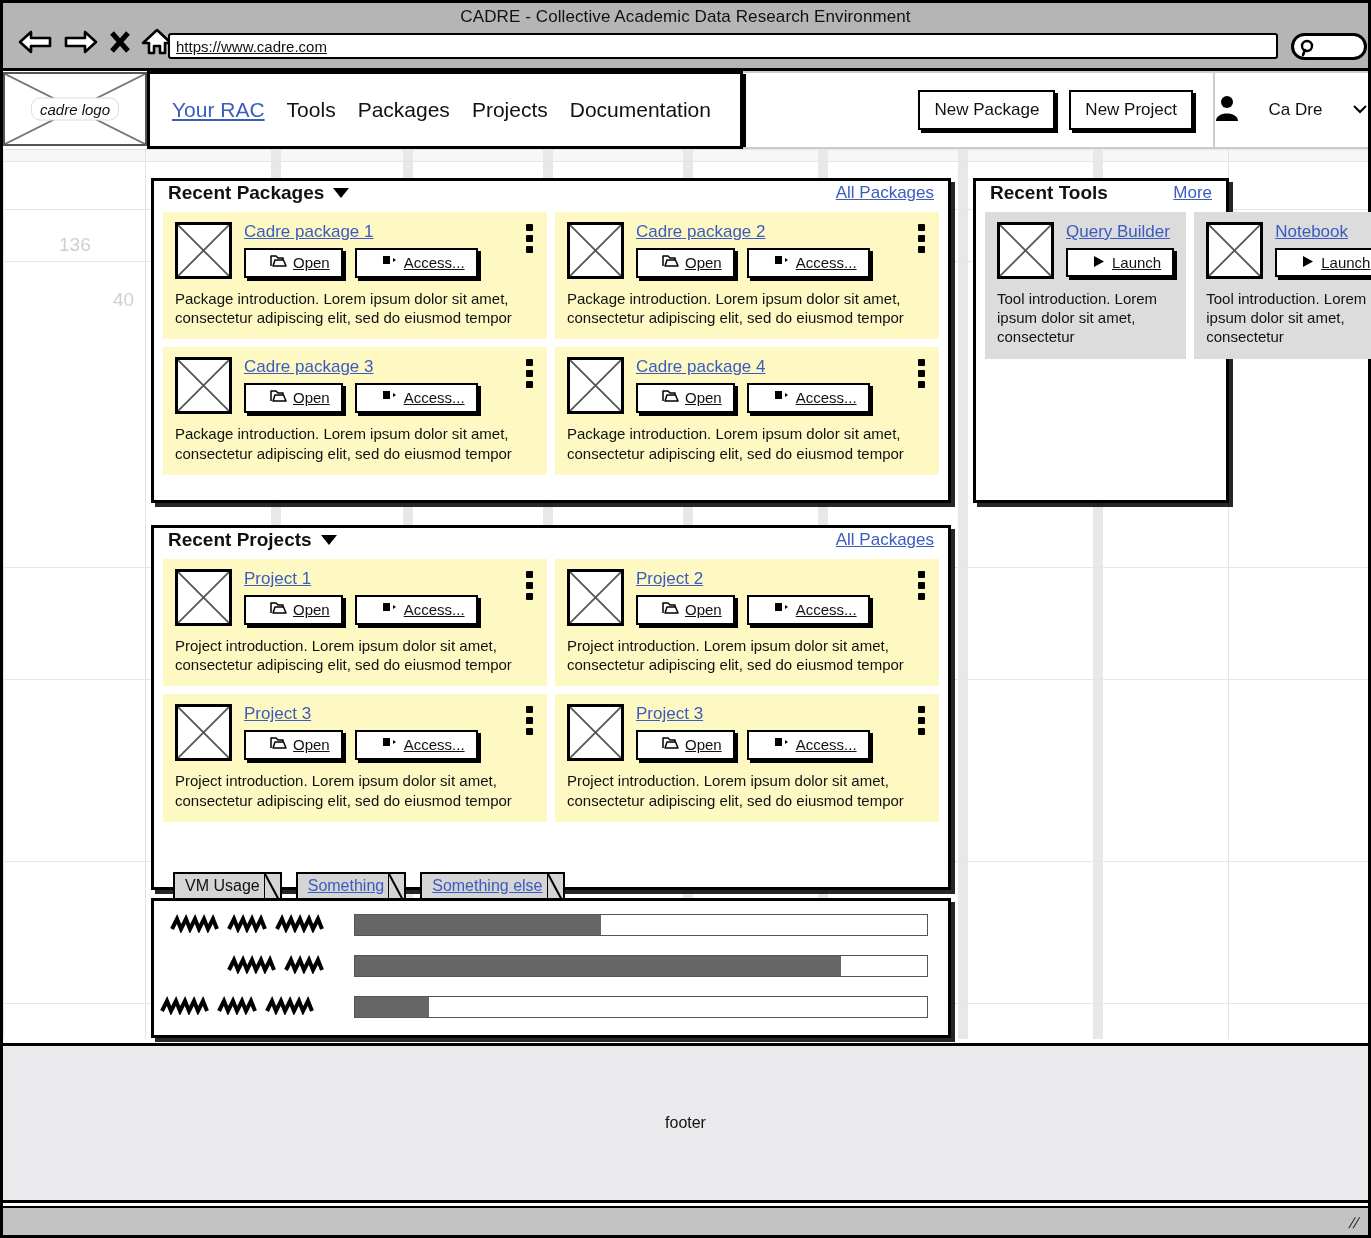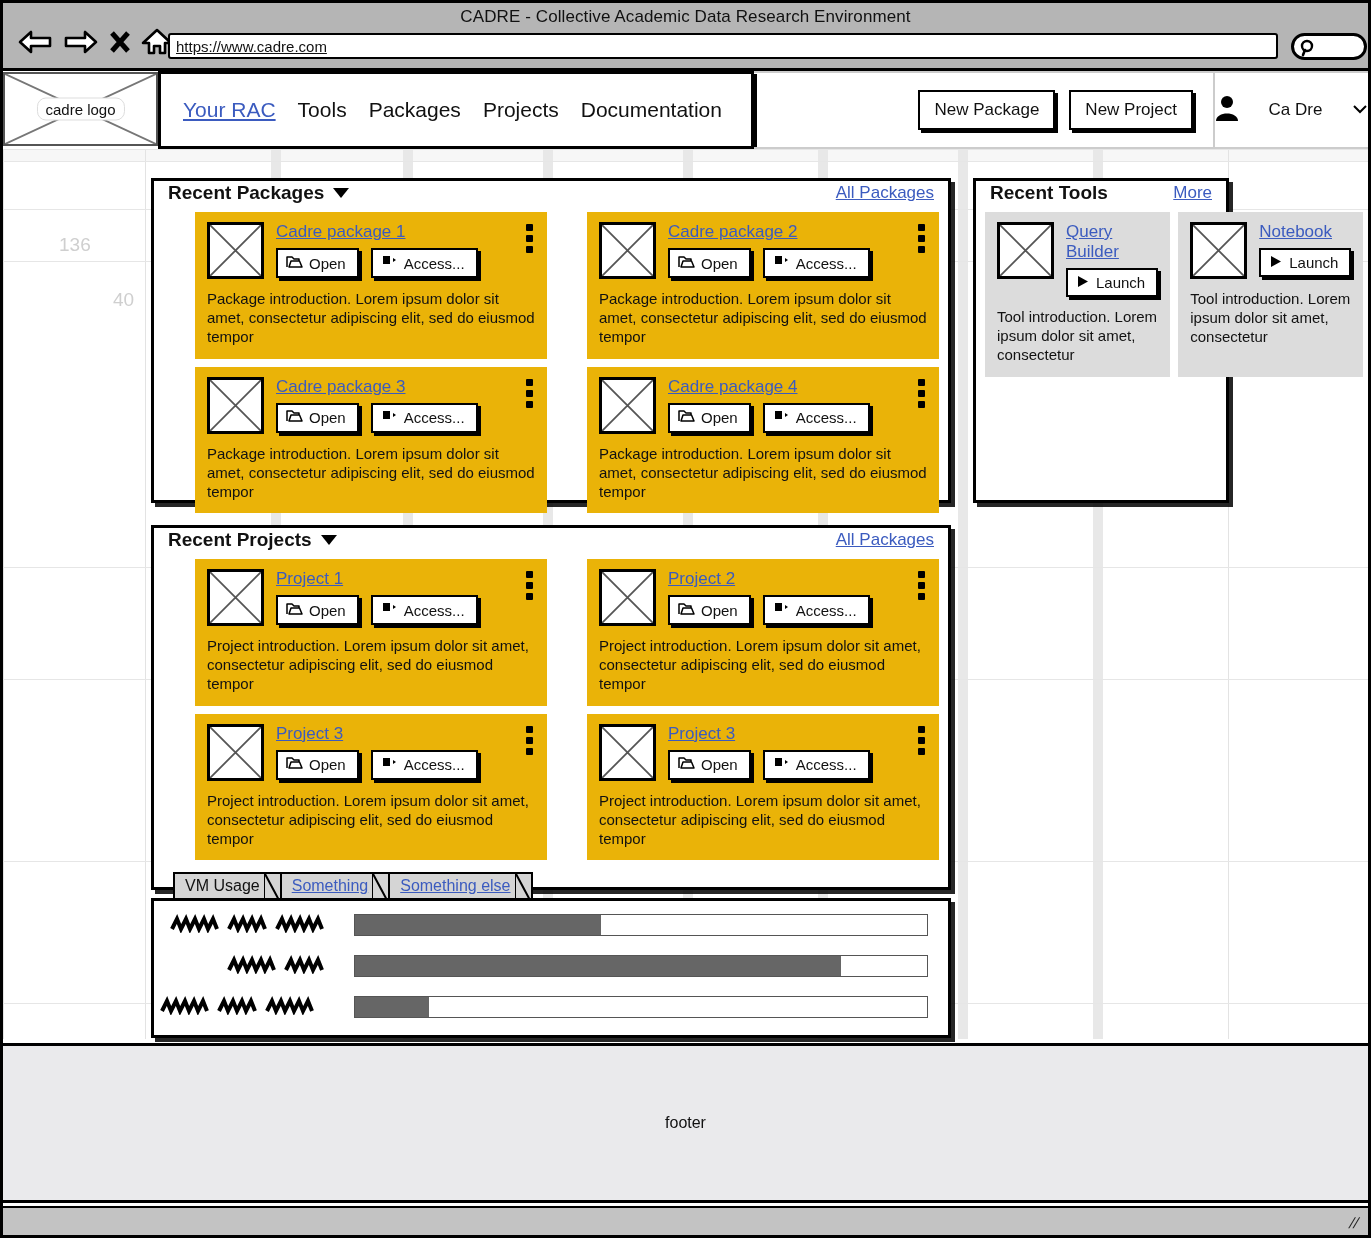--- a/index.html
+++ b/index.html
@@ -56,25 +56,26 @@
   }
 
   
   .app-header {
     position:absolute; left:0; top:68px;
     width:1365px; height: 78px;
     background:#fff;
     display:flex; align-items:stretch;
   }
   .logo-box {
-    width: 155px; height: 74px;
+    width: 144px; height: 74px;
     border: 2px solid #555;
     position:relative;
     flex: 0 0 auto;
     margin-top:1px;
+    font-style:italic;
   }
   .logo-box .x-line {
     position:absolute; left:0; top:0; width:100%; height:100%;
   }
   .logo-label {
     position:absolute; left:50%; top:50%;
     transform: translate(-50%,-50%);
     background:#fff; border:1px solid #ddd; border-radius:9px;
     padding: 2px 8px; font-size:15px; color:#111; white-space:nowrap;
   }
@@ -141,54 +142,53 @@
   .panel-head {
     display:flex; align-items:center; justify-content:space-between;
     padding: 1px 14px 8px 14px;
   }
   .panel-title { font-size:19px; font-weight:bold; color:#111; display:flex; align-items:center; gap:9px; }
   .caret-dn { width:0;height:0;border-left:8px solid transparent;border-right:8px solid transparent;border-top:10px solid #000; }
   .panel-link { font-size:17px; color:#3b5bbf; text-decoration:underline; cursor:pointer; }
 
   .card-grid { display:grid; grid-template-columns: 1fr 1fr; gap: 8px 8px; padding: 0 9px 10px 9px; }
   .card {
-    background:#eab308;
+    background:#fef9c3;
     padding: 10px 12px 12px 12px;
     position:relative;
     min-height: 118px;
-    margin-left: 32px;
   }
   .card-top { display:flex; gap: 12px; align-items:flex-start; }
   .thumb {
     width: 57px; height: 57px;
     border: 3px solid #000; background:#fff;
     position:relative; flex:0 0 auto;
   }
   .thumb .x-line { position:absolute; left:0; top:0; width:100%; height:100%; }
   .card-main { flex:1 1 auto; min-width:0; }
   .card-title { font-size:17px; color:#3b5bbf; text-decoration:underline; cursor:pointer; display:inline-block; margin-bottom:6px;}
   .btn-row { display:flex; gap:12px; }
   .wbtn {
     border:2px solid #000; background:#fff;
     box-shadow: 3px 3px 0 #000;
     font-size:15px; color:#111;
-    padding: 4px 11px 4px 8px;
-    display:inline-flex; align-items:center; gap:6px;
-    cursor:pointer; white-space:nowrap;
+    padding: 4px 11px 4px 24px;
+    display:inline-flex; gap:6px;
+    cursor:pointer; white-space:nowrap;text-decoration:underline;
   }
   .card-desc { font-size:15px; color:#111; line-height:1.28; margin-top:10px; }
   .kebab { position:absolute; right:14px; top:12px; display:flex; flex-direction:column; gap:4px; cursor:pointer; }
   .kebab i { width:7px; height:7px; background:#000; display:block; border-radius:1px; }
 
   
   .tool-card { background:#dcdcdc; padding:10px 12px 12px 12px; min-height:118px; }
   .tools-body { padding: 0 9px 10px 9px; display:flex; flex-direction:row; gap:8px; }
 
   
-  .tabs { position:absolute; left:170px; top:869px; display:flex; align-items:flex-end; }
+  .tabs { position:absolute; left:170px; top:869px; display:flex; align-items:flex-end;gap:16px; }
   .tab {
     position:relative;
     height: 28px;
     background:#d5d5d5;
     border:2px solid #000;
     border-bottom: none;
     padding: 3px 20px 3px 10px;
     font-size:16px; color:#111;
     cursor:pointer;
     margin-right:-2px;

